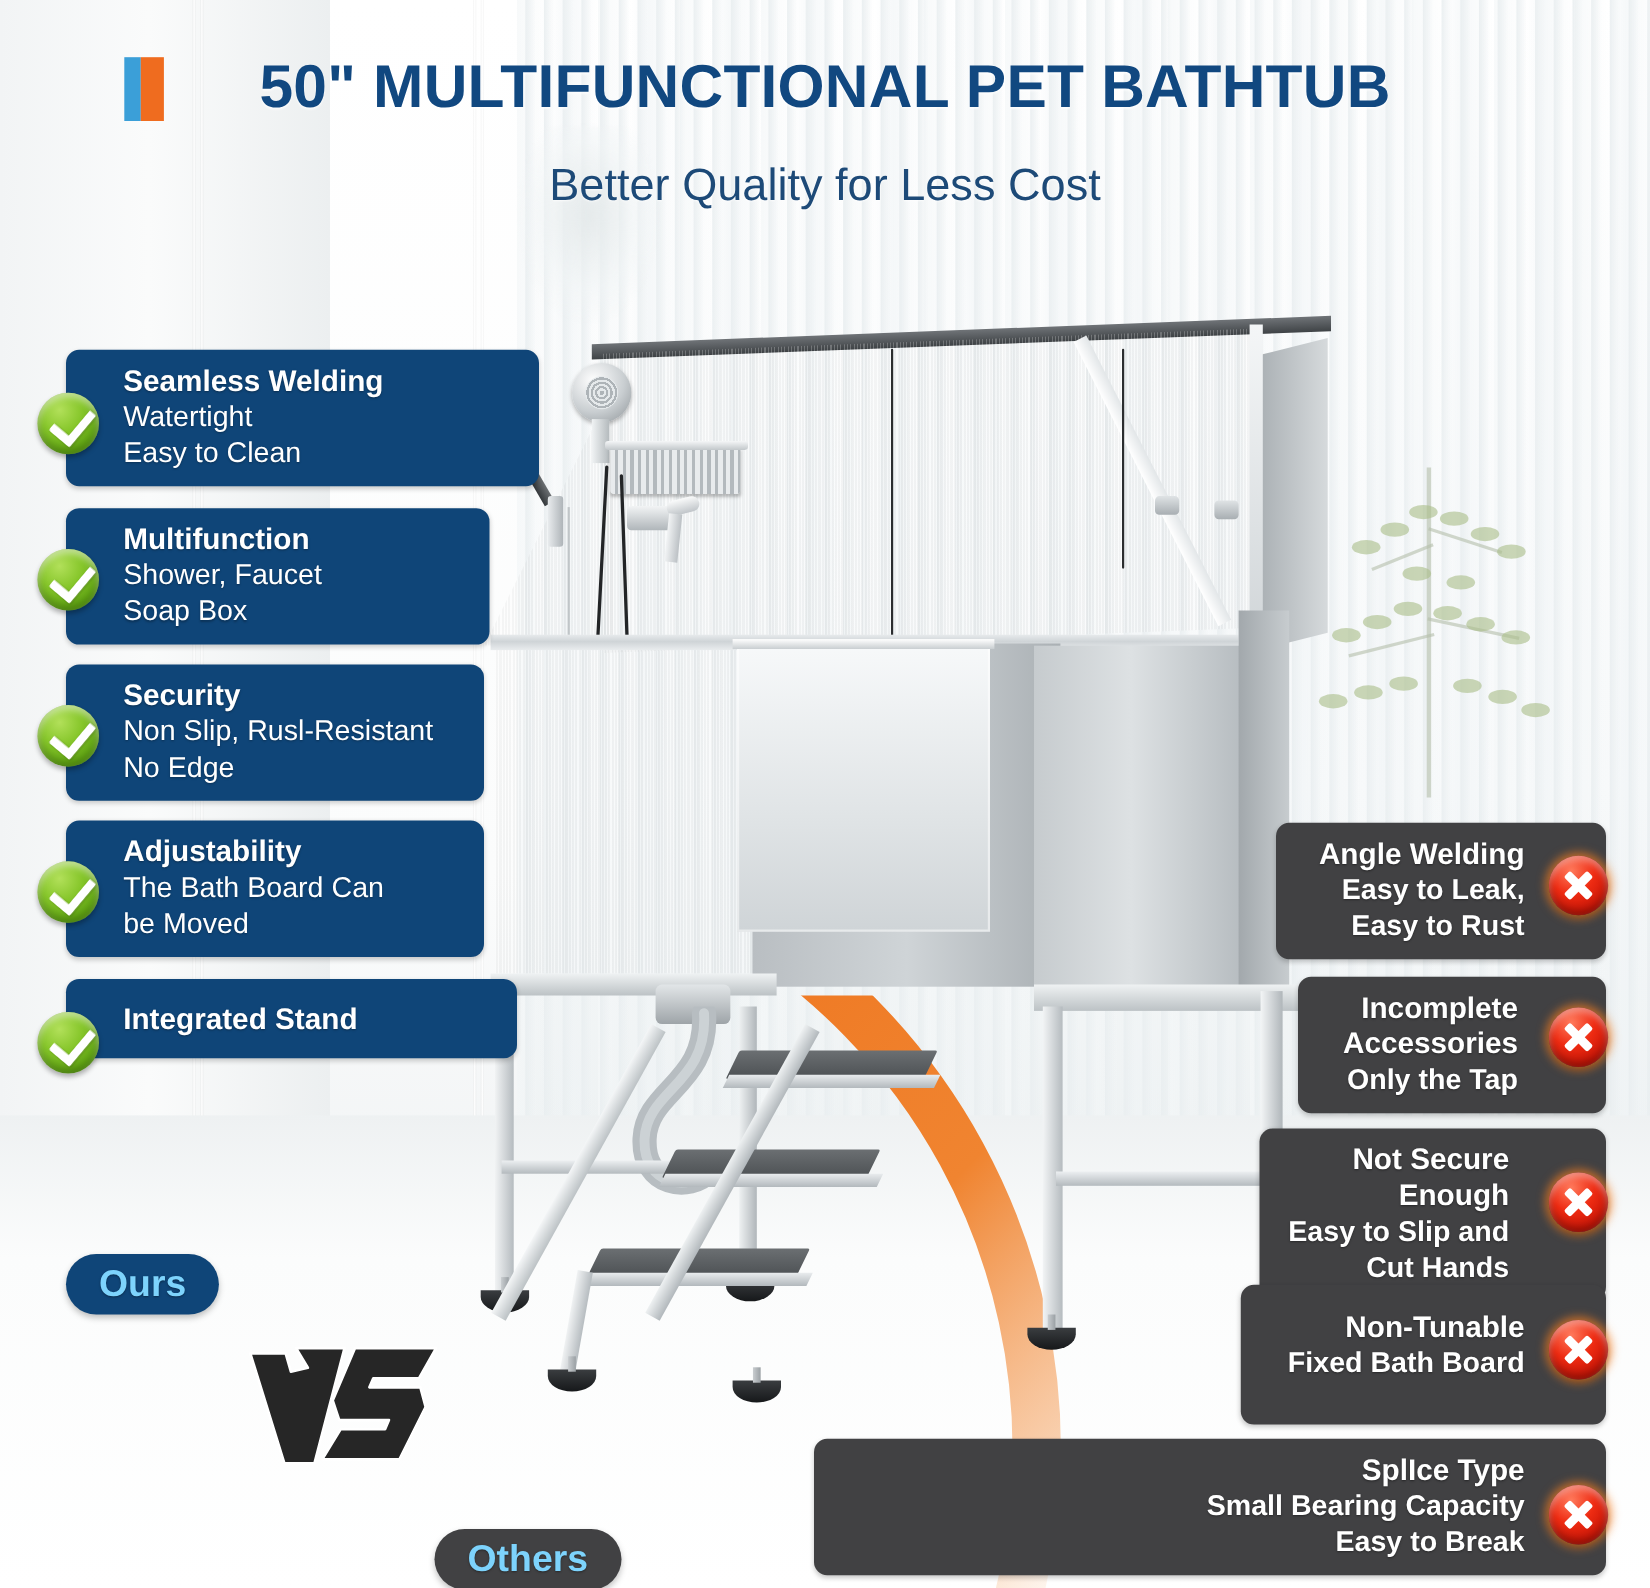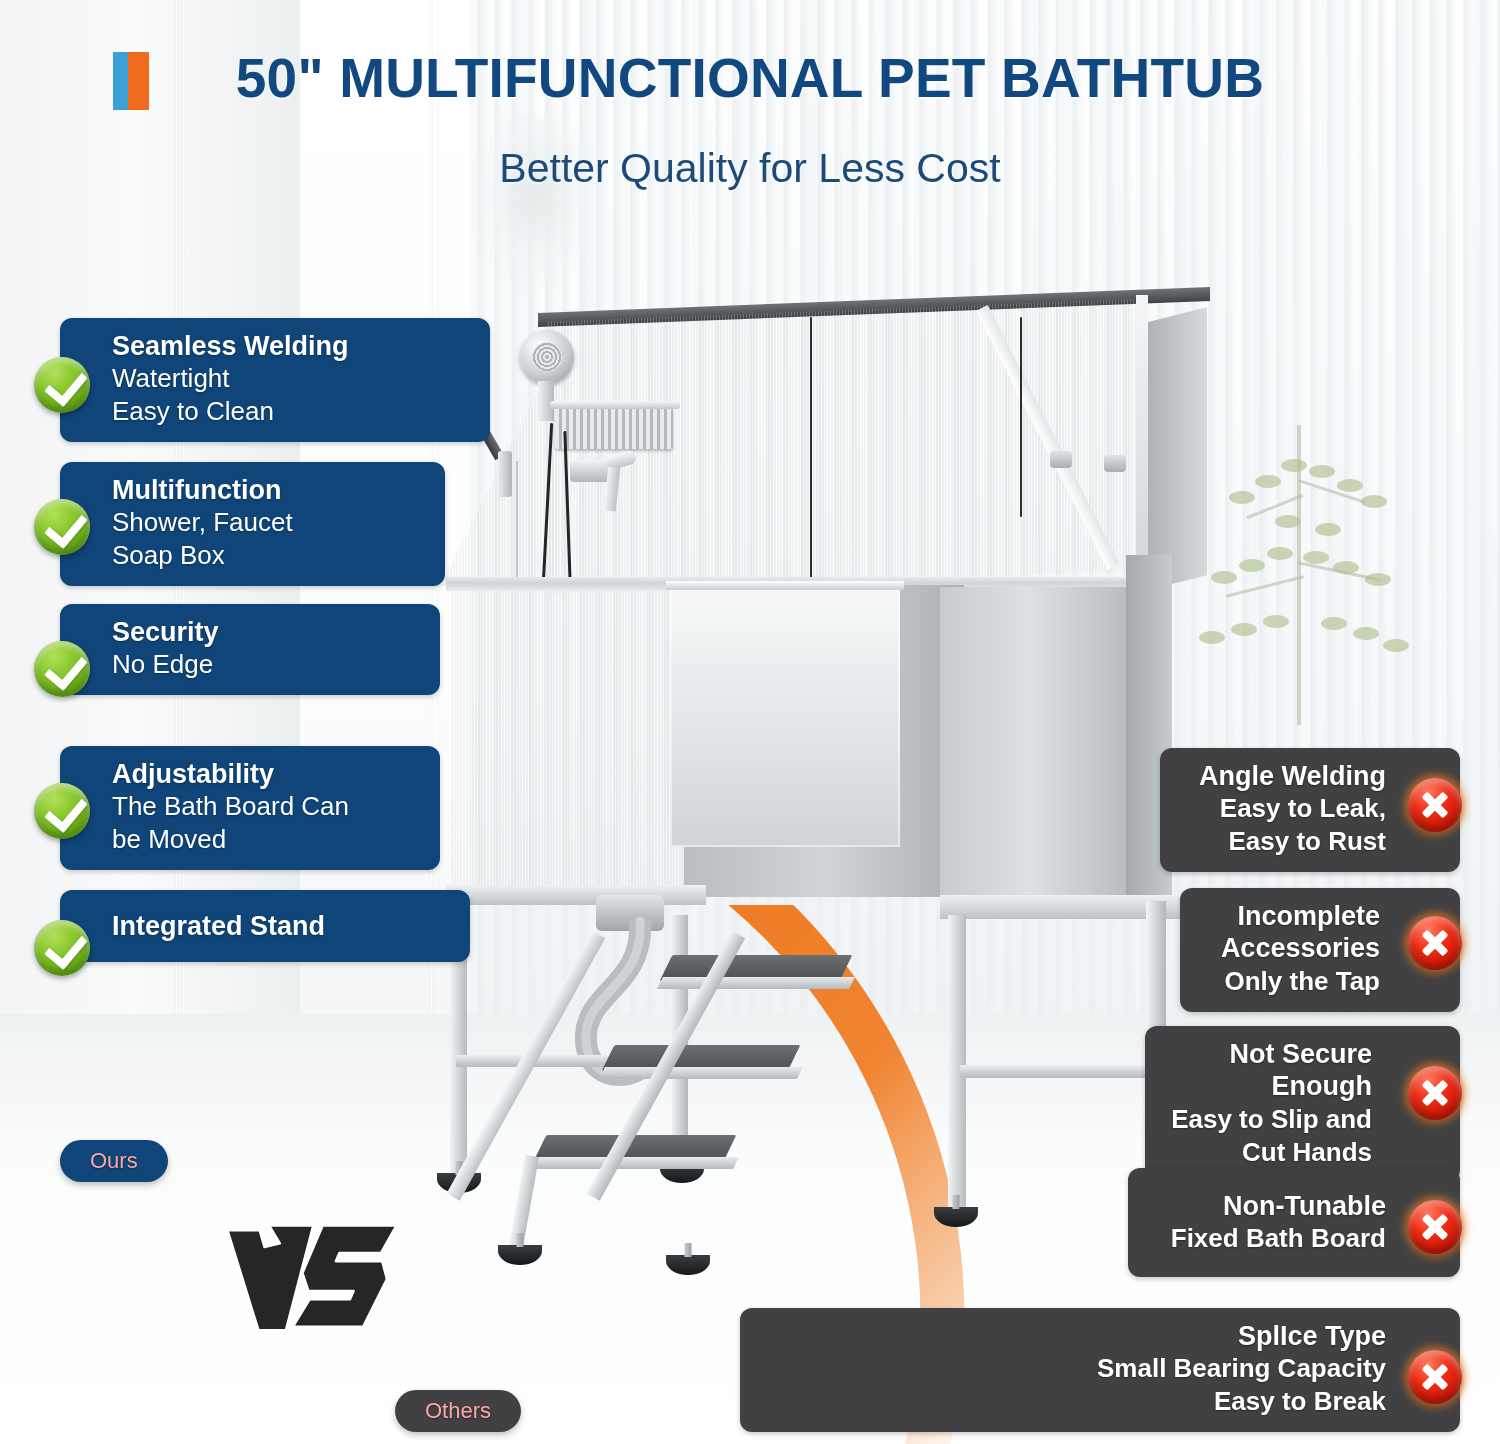--- a/index.html
+++ b/index.html
@@ -113,22 +113,22 @@
     background:radial-gradient(circle at 38% 26%, #ff7a5c 0%, #ee2b12 40%, #c41306 78%, #9d0d04 100%);
     box-shadow:0 0 9px 3px rgba(243,124,32,.75), 0 3px 5px rgba(0,0,0,.35),
                inset 0 -4px 8px rgba(0,0,0,.30), inset 0 4px 7px rgba(255,255,255,.45);
     z-index:6; }
   .cross i, .cross u { position:absolute; left:12px; top:23px; width:30px; height:8px;
     background:#fff; border-radius:2px; text-decoration:none; }
   .cross i { transform:rotate(45deg); }
   .cross u { transform:rotate(-45deg); }
 
   
-  .pill { position:absolute; border-radius:28px; color:#fca5a5; font-weight:normal;
-    font-size:22px; padding:8px 30px; box-shadow:0 3px 6px rgba(0,0,0,.25);
+  .pill { position:absolute; border-radius:28px; color:#7dd3fc; font-weight:bold;
+    font-size:34px; padding:8px 30px; box-shadow:0 3px 6px rgba(0,0,0,.25);
     text-shadow:0 1px 2px rgba(0,0,0,.4); }
   .pill-ours { background:#0f4578; left:60px; top:1140px; }
   .pill-others { background:#414143; left:395px; top:1390px; }
   .vs { position:absolute; left:222px; top:1222px; width:180px; height:110px; }
 </style>
 </head>
 <body>
 
 <div id="stage">
 
@@ -309,20 +309,21 @@
 
   <div class="pro-box" style="left:60px; top:462px; width:385px;">
     <div class="b-title">Multifunction</div>
     <div class="b-line">Shower, Faucet</div>
     <div class="b-line">Soap Box</div>
   </div>
   <div class="tick" style="left:34px; top:499px;"></div>
 
   <div class="pro-box" style="left:60px; top:604px; width:380px;">
     <div class="b-title">Security</div>
+    <div class="b-line">Non Slip, Rusl-Resistant</div>
     <div class="b-line">No Edge</div>
   </div>
   <div class="tick" style="left:34px; top:641px;"></div>
 
   <div class="pro-box" style="left:60px; top:746px; width:380px;">
     <div class="b-title">Adjustability</div>
     <div class="b-line">The Bath Board Can</div>
     <div class="b-line">be Moved</div>
   </div>
   <div class="tick" style="left:34px; top:783px;"></div>
@@ -356,21 +357,21 @@
   <div class="con-box" style="left:1145px; top:1026px; width:315px; padding-right:88px;">
     <div class="b-title">Not Secure Enough</div>
     <div class="b-line">Easy to Slip and</div>
     <div class="b-line">Cut Hands</div>
   </div>
   <div class="cross" style="left:1408px; top:1066px;">
       <i></i>
       <u></u>
     </div>
 
-  <div class="con-box" style="left:1128px; top:1168px; width:332px; padding-top:22px; padding-bottom:22px;">
+  <div class="con-box" style="left:1128px; top:1168px; width:332px; padding-top:22px; padding-bottom:40px;">
     <div class="b-title">Non-Tunable</div>
     <div class="b-line">Fixed Bath Board</div>
   </div>
   <div class="cross" style="left:1408px; top:1200px;">
       <i></i>
       <u></u>
     </div>
 
   <div class="con-box" style="left:740px; top:1308px; width:720px;">
     <div class="b-title">SplIce Type</div>

